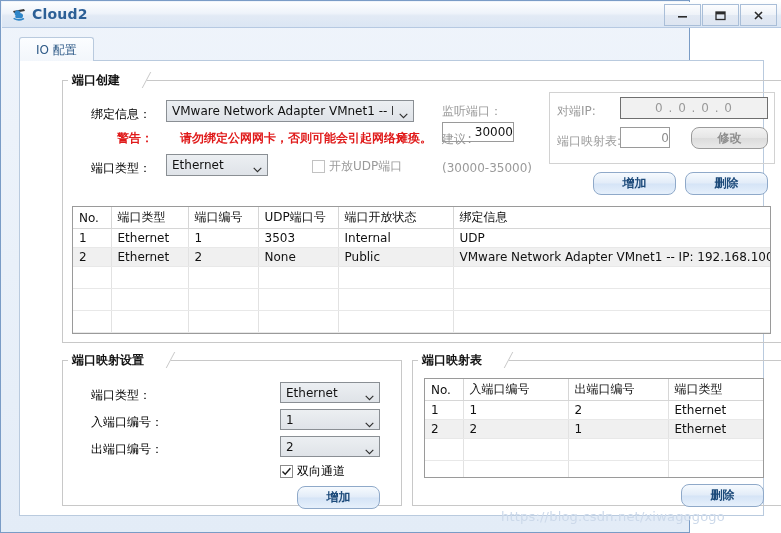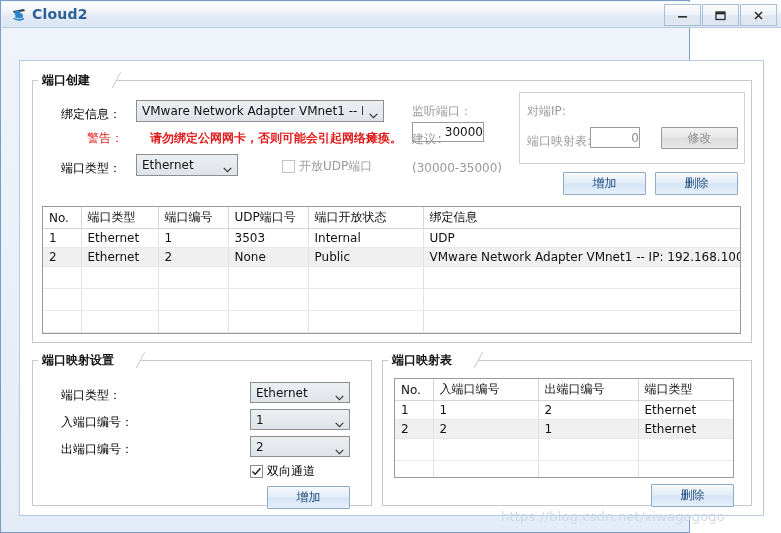--- a/index.html
+++ b/index.html
@@ -62,21 +62,21 @@
 
   
   .content{
     position:absolute;left:18px;top:60px;width:745px;height:455px;
     background:#ffffff;
     border:1px solid #b9cade;border-top:none;
     box-sizing:border-box;
   }
 
   
-  .group{position:absolute;box-sizing:border-box;}
+  .group{position:absolute;box-sizing:border-box;margin-left:30px;}
   .group > .gb-body{
     position:absolute;left:0;right:0;top:9px;bottom:0;
     border:1px solid #c8c8c8;
     box-sizing:border-box;
     background:transparent;
   }
   .group > .gb-title{
     position:absolute;left:6px;top:0;height:18px;
     padding:0 14px 0 4px;
     z-index:3;
@@ -88,21 +88,21 @@
   .group > .gb-slash{
     position:absolute;z-index:2;top:1px;height:16px;width:16px;
     background:#ffffff;
     border-right:1px solid #c8c8c8;
     transform:skewX(-28deg);
   }
 
   
   .lbl{position:absolute;font-size:12px;color:#000;white-space:nowrap;}
   .lbl.dis{color:#9a9a9a;}
-  .lbl.warn{color:#e01b1b;font-weight:normal;}
+  .lbl.warn{color:#e01b1b;font-weight:bold;}
   .warntext{position:absolute;color:#e01b1b;font-weight:bold;font-size:12px;white-space:nowrap;}
 
   .combo{
     position:absolute;box-sizing:border-box;
     background:linear-gradient(to bottom,#eceff2 0%,#dfe3e8 100%);
     border:1px solid #8a8f94;
     font-size:12px;color:#111;
     display:flex;align-items:center;
     padding-left:5px;padding-right:20px;
     overflow:hidden;white-space:nowrap;
@@ -128,21 +128,22 @@
     display:flex;align-items:center;justify-content:space-around;
     padding:0 10px;letter-spacing:1px;
   }
 
   .btn{
     position:absolute;box-sizing:border-box;
     border:1px solid #8fa9c9;
     background:linear-gradient(to bottom,#f6fafe 0%,#e2ecf8 48%,#d5e4f6 52%,#e6f0fb 100%);
     color:#1c4a7a;font-size:12px;
     display:flex;align-items:center;justify-content:center;
-    border-radius:1px;
+    border-radius:8px;
+    font-weight:bold;
   }
   .btn.gray{
     border:1px solid #9a9a9a;
     background:linear-gradient(to bottom,#f2f2f2 0%,#e6e6e6 48%,#dcdcdc 52%,#e9e9e9 100%);
     color:#8e8e8e;
   }
 
   .chk{position:absolute;display:flex;align-items:center;font-size:12px;white-space:nowrap;}
   .chk .box{
     width:13px;height:13px;box-sizing:border-box;
@@ -220,20 +221,23 @@
       <div class="winbtn">
         <svg width="13" height="11" viewBox="0 0 13 11">
           <path d="M3 2 L10 9 M10 2 L3 9" stroke="#2b2b2b" stroke-width="1.6" fill="none"></path>
         </svg>
       </div>
     </div>
   </div>
 
   <div class="tabstrip">
     <div class="tabline"></div>
+    <div class="tab">
+      <span>IO 配置</span>
+    </div>
   </div>
 
   <div class="content">
 
     <div class="group" style="left:12px;top:10px;width:720px;height:272px;">
       <div class="gb-body"></div>
       <div class="gb-slash" style="left:68px;"></div>
       <div class="gb-title">端口创建</div>
 
       <div class="lbl" style="left:29px;top:35px;">绑定信息：</div>
@@ -267,20 +271,23 @@
       <div class="lbl dis" style="left:380px;top:32px;">监听端口：</div>
       <div class="textbox" style="left:380px;top:51px;width:72px;height:20px;">
         <span>30000</span>
       </div>
       <div class="lbl dis" style="left:380px;top:60px;font-family:Liberation Mono, monospace;">建议:</div>
       <div class="lbl dis" style="left:380px;top:90px;">(30000-35000)</div>
 
       <div class="innerframe" style="left:487px;top:21px;width:226px;height:72px;"></div>
 
       <div class="lbl dis" style="left:495px;top:32px;">对端IP:</div>
+      <div class="ipbox" style="left:558px;top:26px;width:148px;height:22px;">
+        <span>0 . 0 . 0 . 0</span>
+      </div>
 
       <div class="lbl dis" style="left:495px;top:62px;">端口映射表:</div>
       <div class="textbox" style="left:558px;top:56px;width:50px;height:21px;color:#8e8e8e;background:#fff;">
         <span>0</span>
       </div>
       <div class="btn gray" style="left:629px;top:56px;width:77px;height:22px;">
         <span>修改</span>
       </div>
 
       <div class="btn" style="left:531px;top:101px;width:83px;height:23px;">

